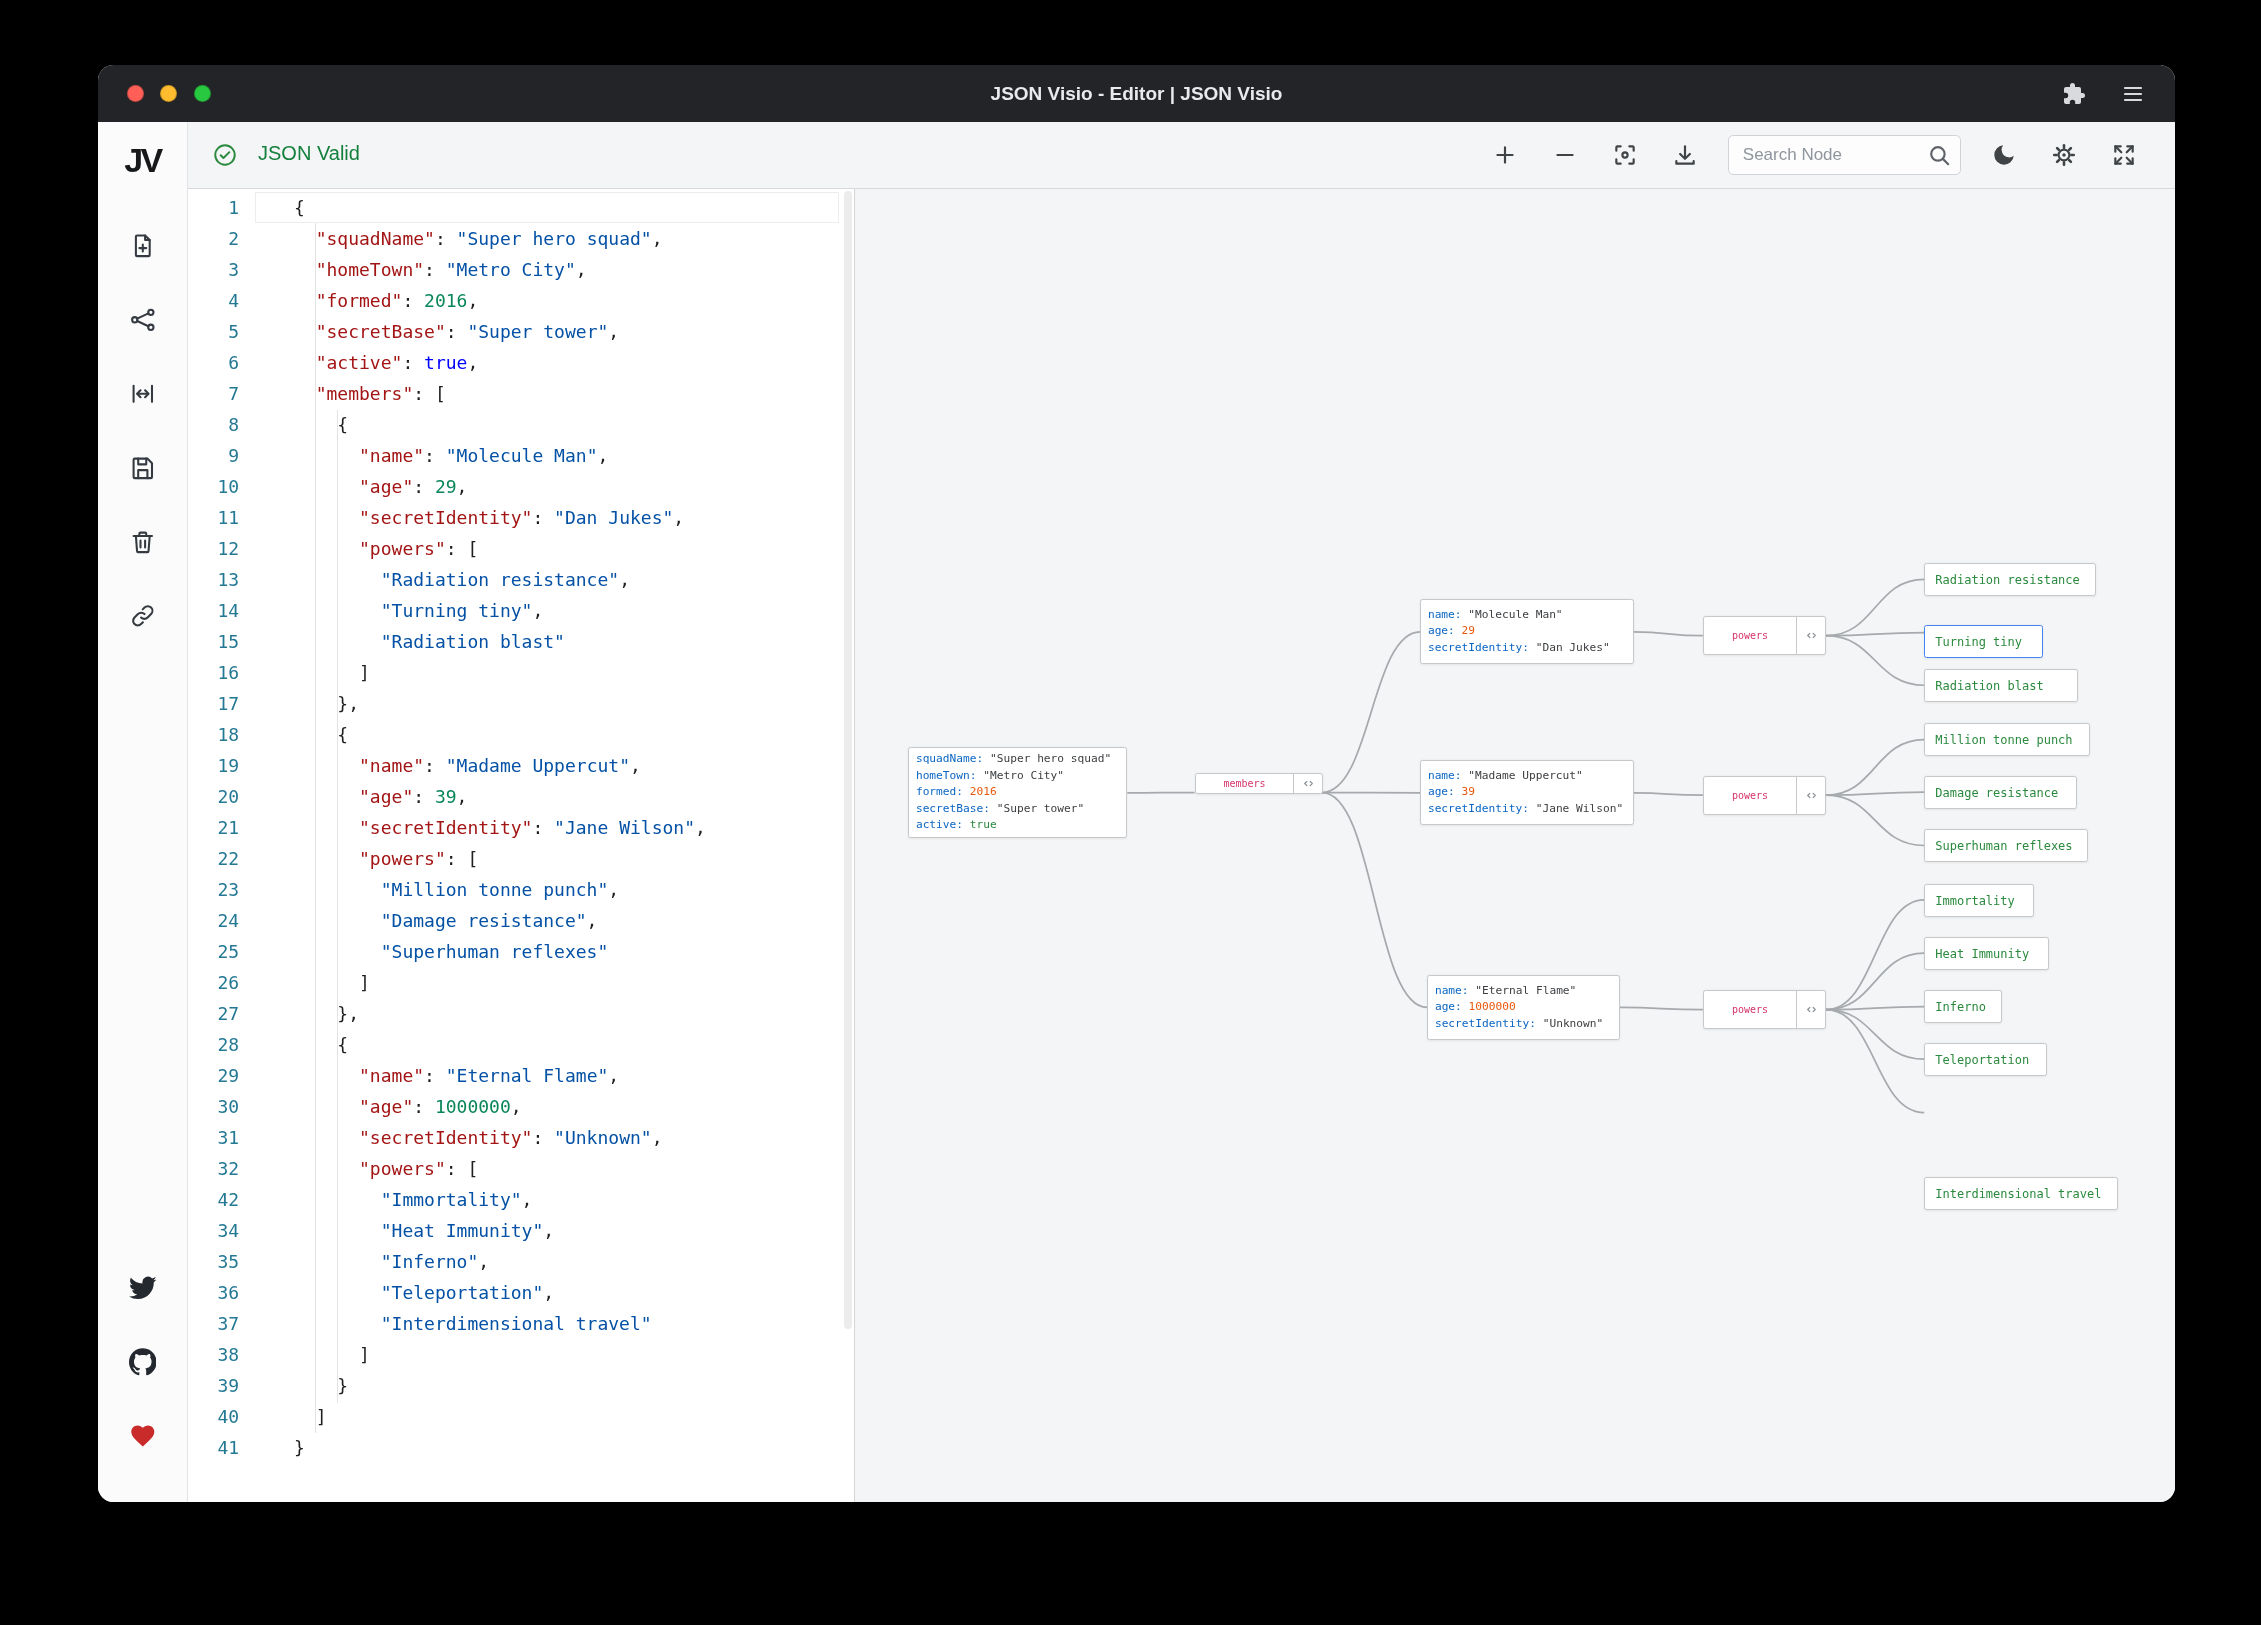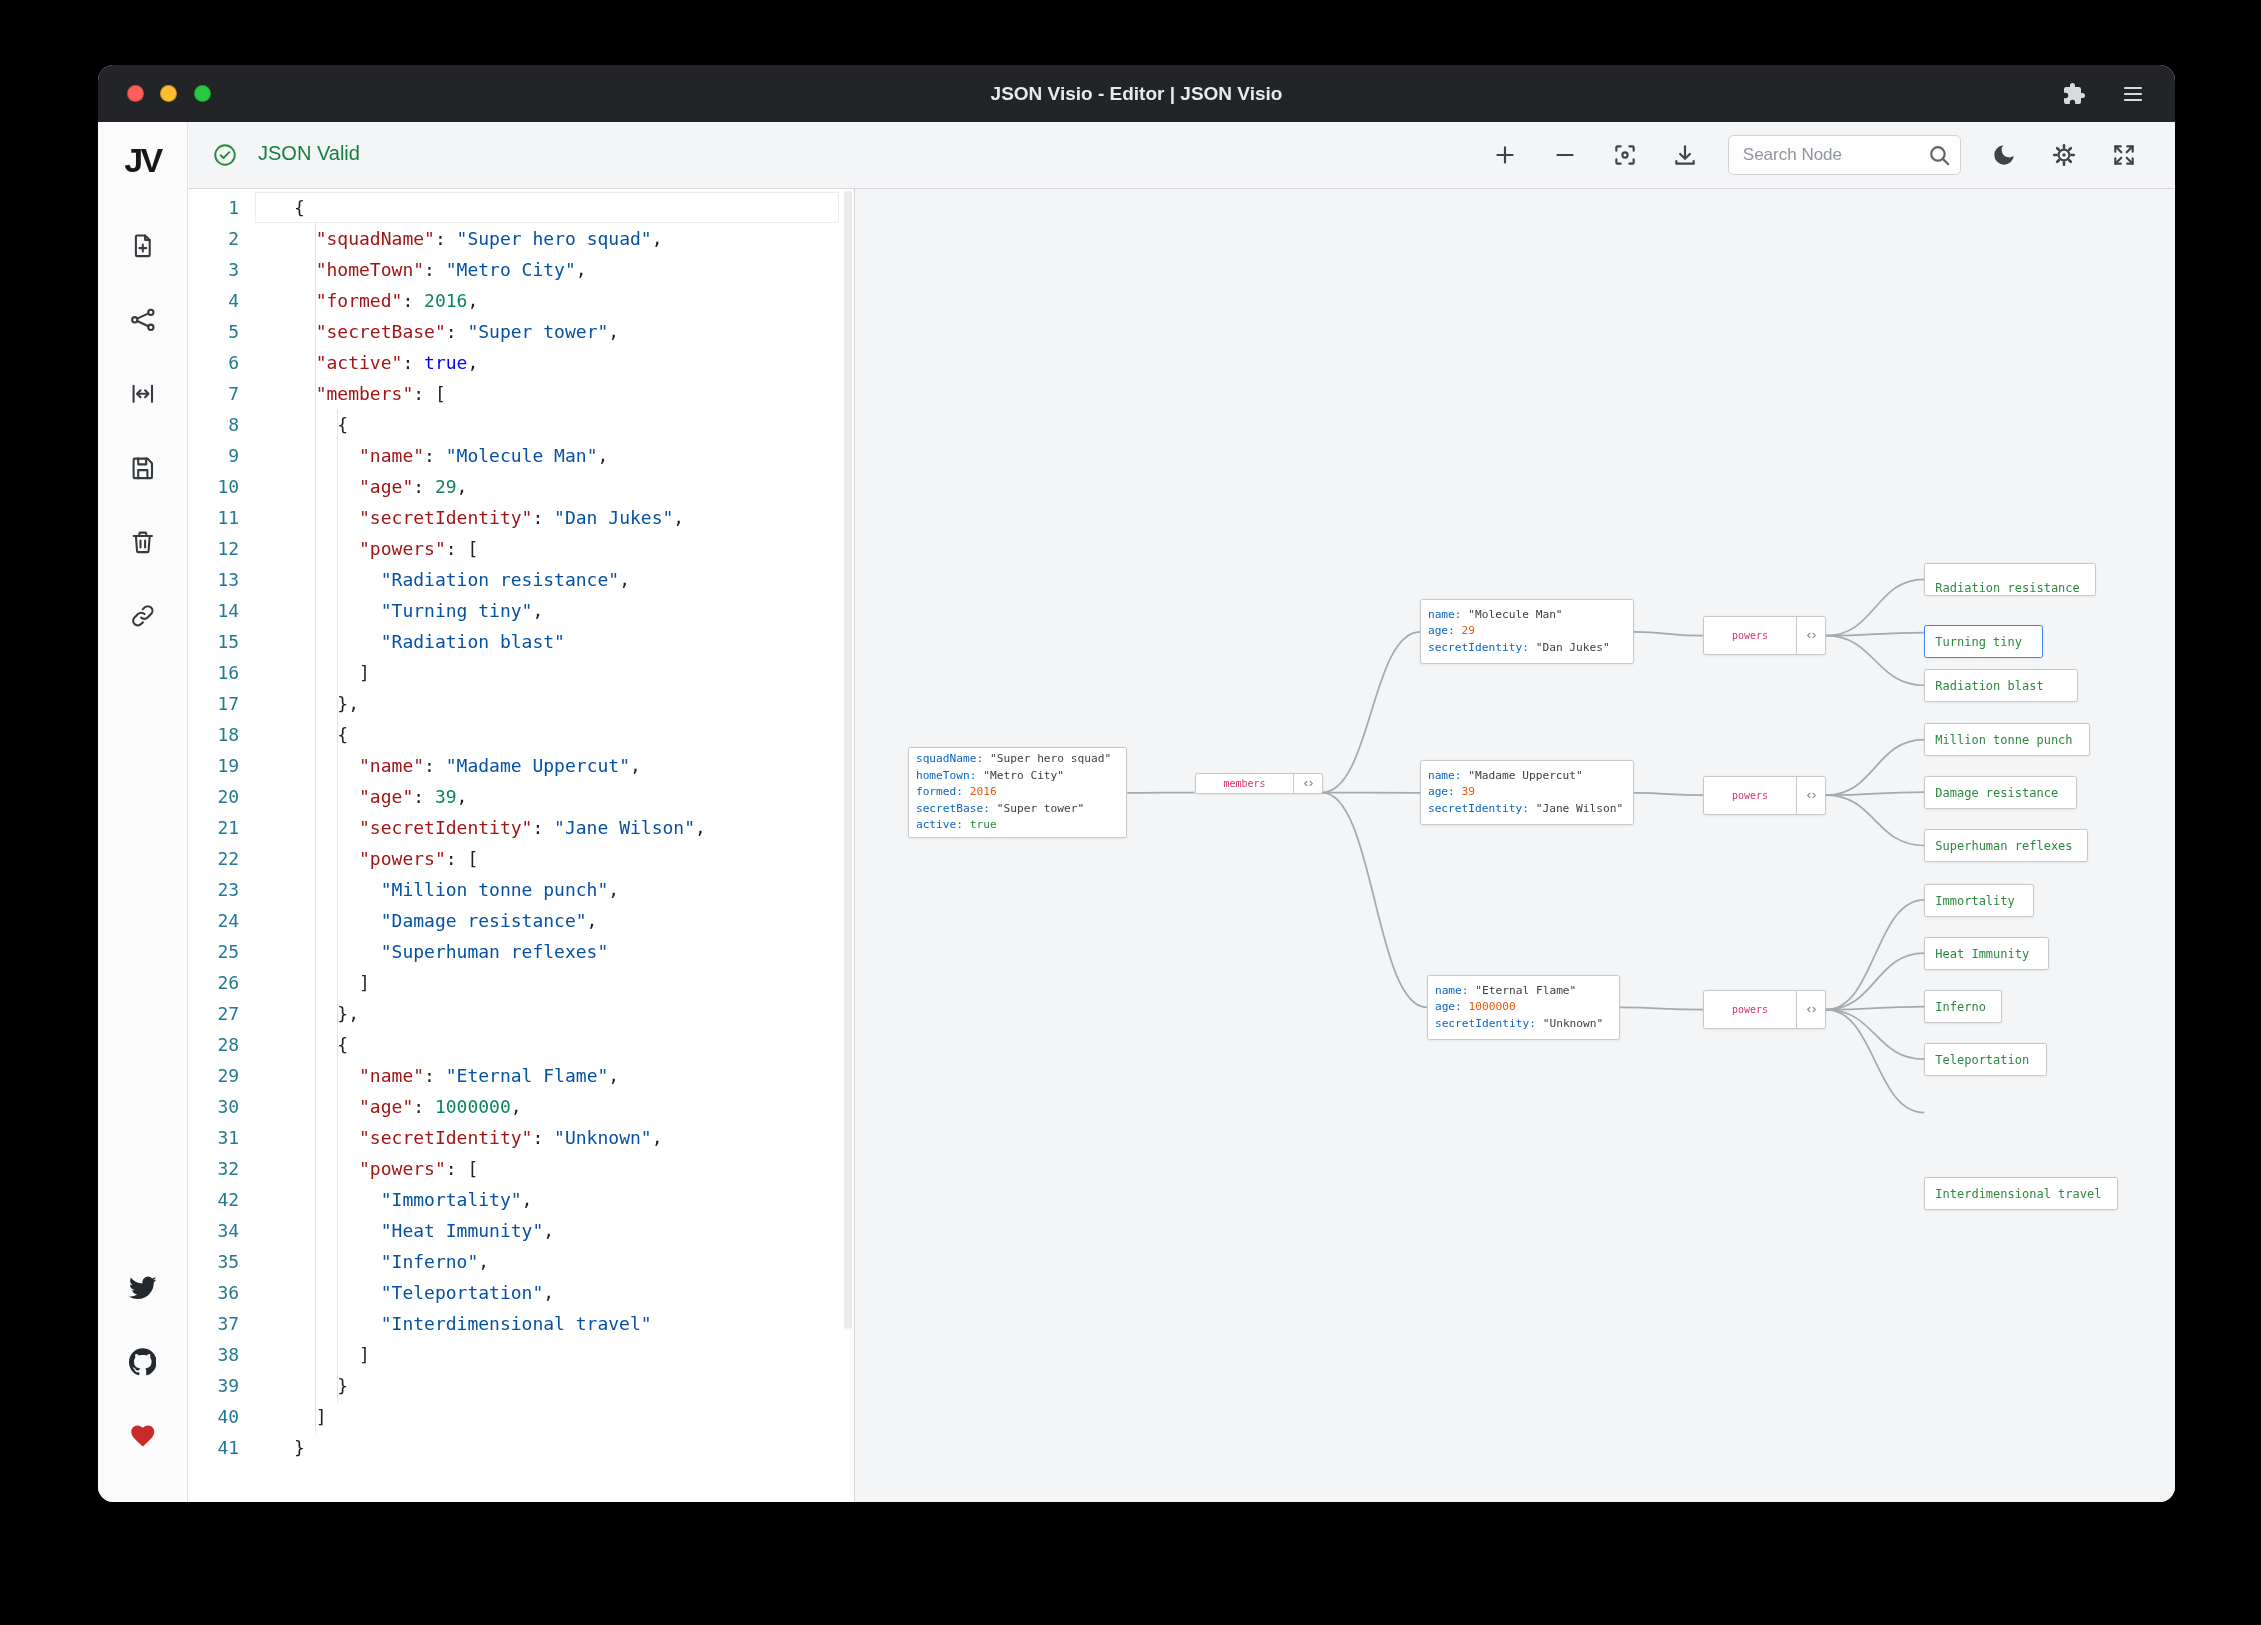--- a/index.html
+++ b/index.html
@@ -479,21 +479,21 @@
               </div>
               <div class="gnode parent" style="left: 848px; top: 801px; width: 123px; height: 39px;">
                 <span class="plabel">powers</span>
                 <span class="ptoggle">
                   <svg viewBox="0 0 24 24" width="13" height="13" fill="none" stroke="#8a8f94" stroke-width="2.2" stroke-linecap="round" stroke-linejoin="round">
                     <path d="M9 8L5 12l4 4"></path>
                     <path d="M15 8l4 4-4 4"></path>
                   </svg>
                 </span>
               </div>
-              <div class="gnode leaf" style="left: 1069px; top: 374px; width: 172px; height: 33px; align-items: flex-end;"><span>Radiation resistance</span></div>
+              <div class="gnode leaf" style="left: 1069px; top: 374px; width: 172px; height: 33px;"><span>Radiation resistance</span></div>
               <div class="gnode leaf sel" style="left: 1069px; top: 427px; width: 119px; height: 33px;"><span>Turning tiny</span></div>
               <div class="gnode leaf" style="left: 1069px; top: 480px; width: 154px; height: 33px;"><span>Radiation blast</span></div>
               <div class="gnode leaf" style="left: 1069px; top: 534px; width: 166px; height: 33px;"><span>Million tonne punch</span></div>
               <div class="gnode leaf" style="left: 1069px; top: 587px; width: 153px; height: 33px;"><span>Damage resistance</span></div>
               <div class="gnode leaf" style="left: 1069px; top: 640px; width: 164px; height: 33px;"><span>Superhuman reflexes</span></div>
               <div class="gnode leaf" style="left: 1069px; top: 695px; width: 110px; height: 33px;"><span>Immortality</span></div>
               <div class="gnode leaf" style="left: 1069px; top: 748px; width: 125px; height: 33px;"><span>Heat Immunity</span></div>
               <div class="gnode leaf" style="left: 1069px; top: 801px; width: 78px; height: 33px;"><span>Inferno</span></div>
               <div class="gnode leaf" style="left: 1069px; top: 854px; width: 123px; height: 33px;"><span>Teleportation</span></div>
               <div class="gnode leaf" style="left: 1069px; top: 949px; width: 194px; height: 33px; margin-top: 39px;"><span>Interdimensional travel</span></div>

